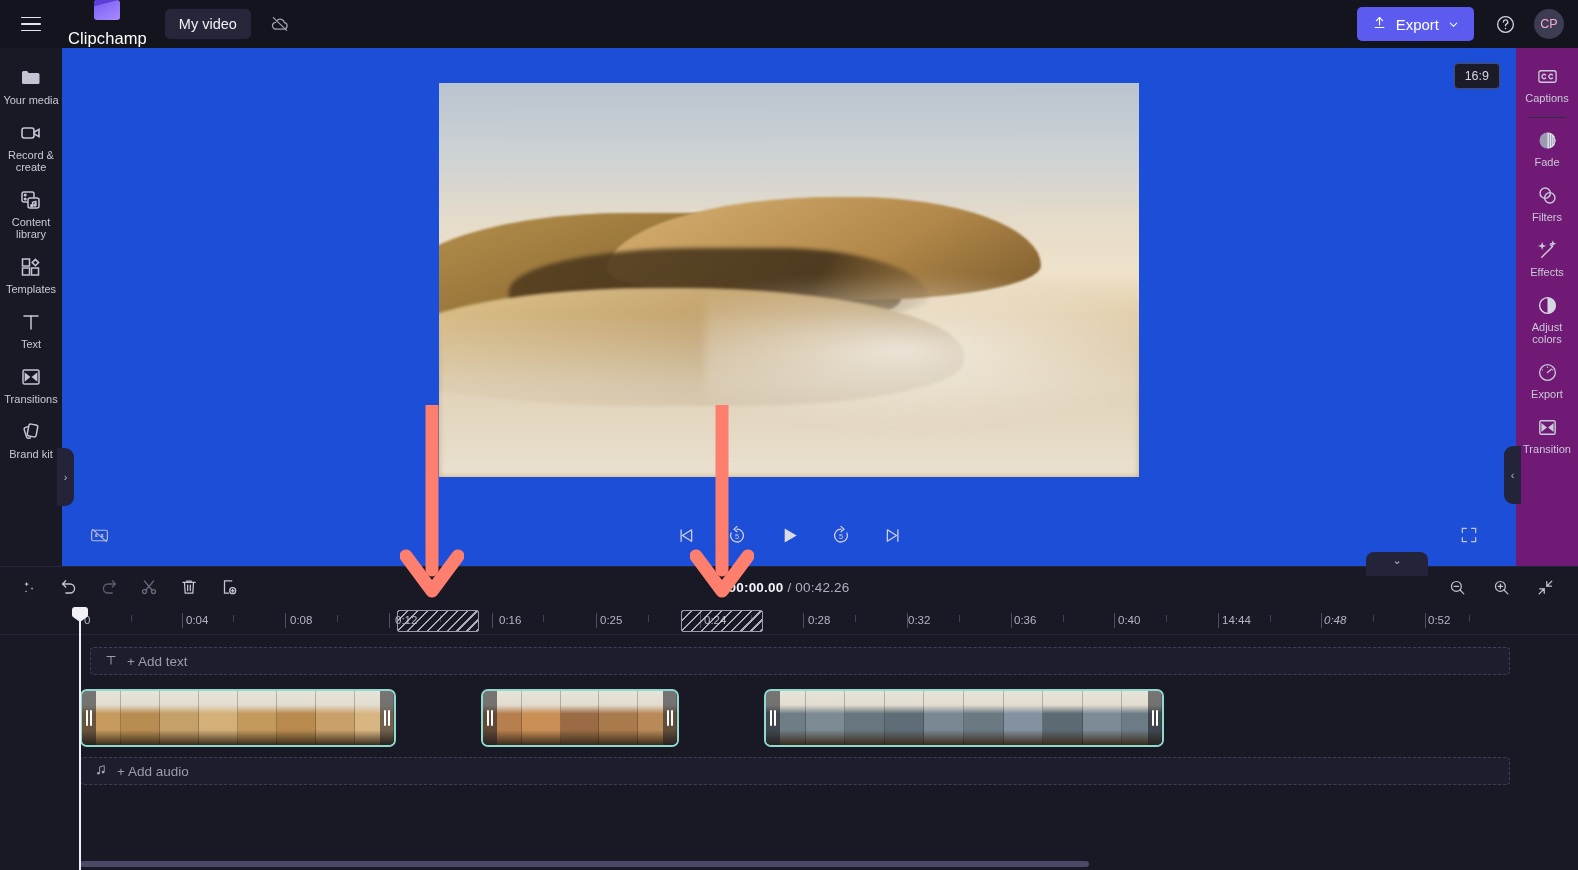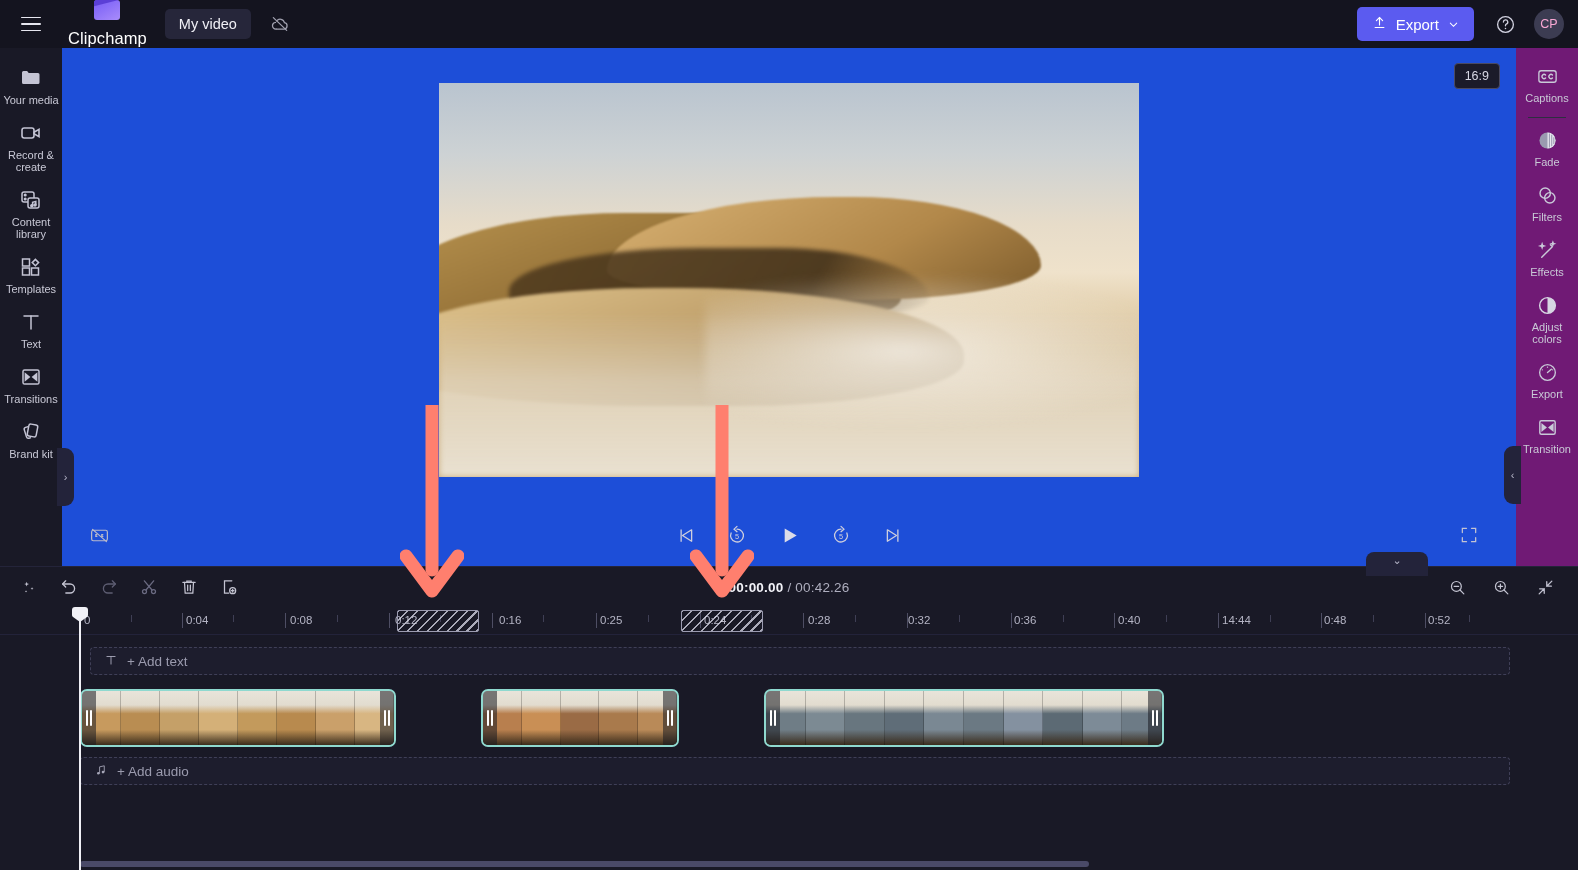--- a/index.html
+++ b/index.html
@@ -625,21 +625,21 @@
         <div class="tick-label" style="left: 290px;">0:08</div>
         <div class="tick-label" style="left: 395px;">0:12</div>
         <div class="tick-label" style="left: 499px;">0:16</div>
         <div class="tick-label" style="left: 600px;">0:25</div>
         <div class="tick-label" style="left: 704px;">0:24</div>
         <div class="tick-label" style="left: 808px;">0:28</div>
         <div class="tick-label" style="left: 864px; margin-left: 44px;">0:32</div>
         <div class="tick-label" style="left: 1014px;">0:36</div>
         <div class="tick-label" style="left: 1118px;">0:40</div>
         <div class="tick-label" style="left: 1222px;">14:44</div>
-        <div class="tick-label" style="left: 1324px;">0:48</div>
+        <div class="tick-label" style="left: 1324px; font-style: italic;">0:48</div>
         <div class="tick-label" style="left: 1428px;">0:52</div>
         <div class="hatch" style="left: 397px; width: 82px;"></div>
         <div class="hatch" style="left: 681px; width: 82px;"></div>
       </div>
 
     <div class="tracks">
 
       <div class="track-row" style="top:12px;padding-left:10px;">
         <div class="placeholder-track">
           <span>

